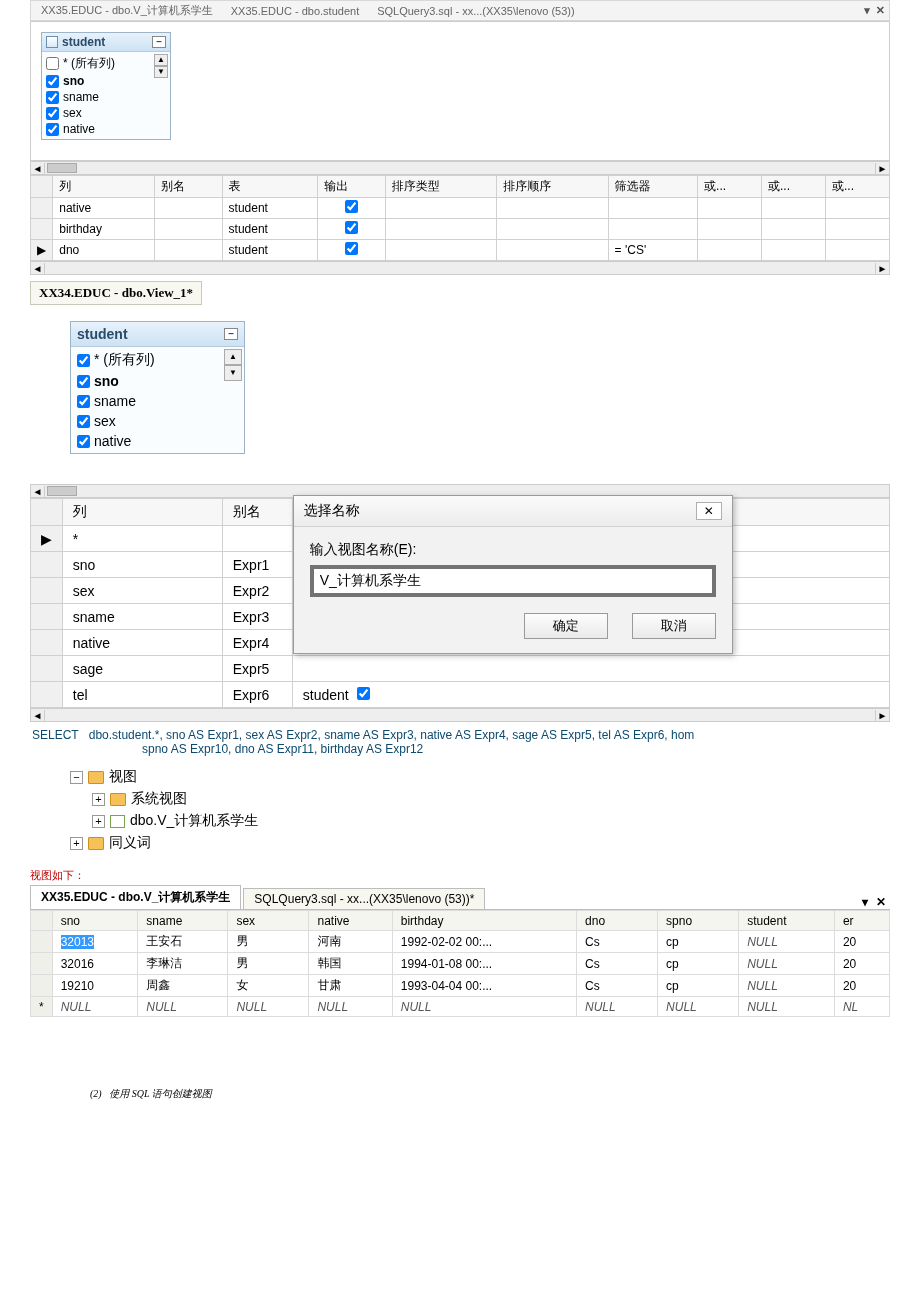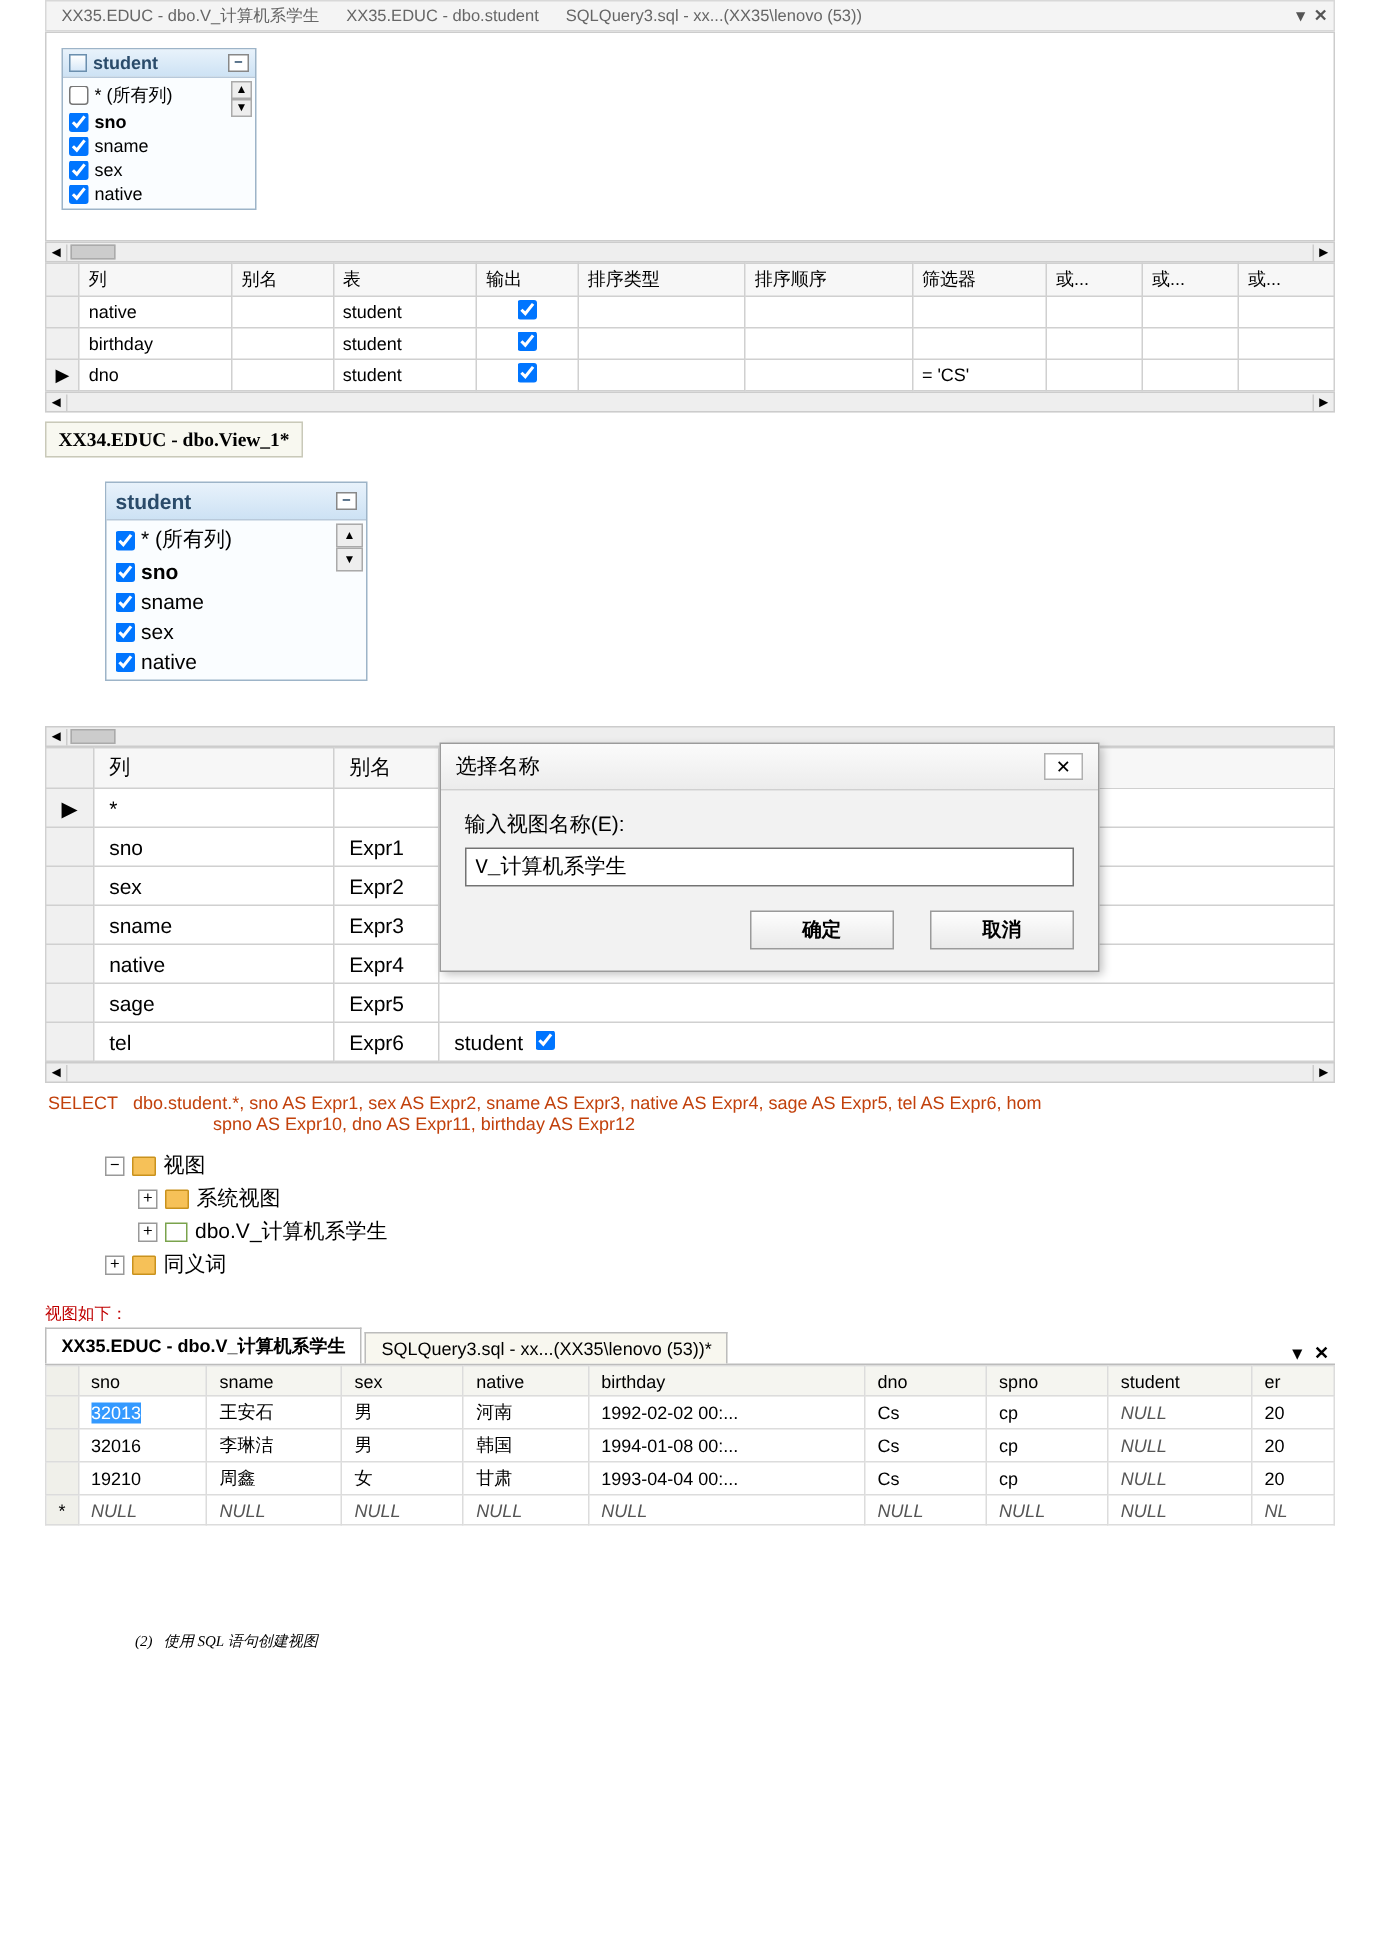--- a/index.html
+++ b/index.html
@@ -44,25 +44,25 @@
   .sql-block .kw { display: inline-block; width: 50px; }
 
   .view1-tab { font-size: 13px; font-weight: bold; background: #f8f8f0; border: 1px solid #c9c9b9; padding: 3px 8px; display: inline-block; margin-top: 6px; font-family: Liberation Serif, serif; }
 
   .name-columns { margin-top: 30px; }
   table.grid.big td, table.grid.big th { font-size: 14px; height: 26px; padding: 4px 10px; }
   .dialog { position: absolute; left: 0; top: -4px; width: 440px; background: #f2f2f2; border: 1px solid #9b9b9b; box-shadow: 2px 2px 6px rgba(0,0,0,0.25); }
   .dialog .dlg-title { display: flex; align-items: center; padding: 6px 10px; font-size: 14px; background: linear-gradient(#fbfbfb,#ececec); border-bottom: 1px solid #d0d0d0; }
   .dialog .dlg-title .closex { margin-left: auto; width: 26px; height: 18px; border: 1px solid #b0b0b0; text-align: center; font-size: 12px; line-height: 16px; background: #fff; cursor: pointer; }
   .dialog .dlg-body { padding: 14px 16px 6px 16px; }
-  .dialog .dlg-body .txt { width: 100%; border: 1px solid #737373; padding: 4px 6px; margin-top: 6px; font-size: 14px; background: #fff; font-family: Liberation Mono, monospace; }
+  .dialog .dlg-body .txt { width: 100%; border: 4px solid #737373; padding: 4px 6px; margin-top: 6px; font-size: 14px; background: #fff; }
   .dialog .dlg-btns { display: flex; justify-content: flex-end; gap: 24px; padding: 10px 16px 14px 0; }
-  .dialog .dlg-btns button { width: 96px; height: 26px; background: linear-gradient(#fdfdfd,#e9e9e9); border: 1px solid #9a9a9a; cursor: pointer; font-size: 13px; font-weight: bold; }
-
-  .select-line { font-size: 12px; color: #c2410c; padding: 6px 2px; }
+  .dialog .dlg-btns button { width: 84px; height: 26px; background: linear-gradient(#fdfdfd,#e9e9e9); border: 1px solid #9a9a9a; cursor: pointer; font-size: 13px; }
+
+  .select-line { font-size: 12px; color: #0c4a6e; padding: 6px 2px; }
   .select-line .kw { }
 
   .tree { margin: 4px 0 0 40px; font-size: 14px; }
   .tree .node { display: flex; align-items: center; gap: 5px; padding: 2px 0; }
   .tree .plusminus { width: 13px; height: 13px; border: 1px solid #999; text-align: center; line-height: 10px; font-size: 11px; background: #fff; cursor: pointer; }
   .tree .folder { width: 16px; height: 13px; background: #f6c158; border: 1px solid #c9921d; border-radius: 1px; display: inline-block; }
   .tree .viewicon { width: 15px; height: 13px; background: #fff; border: 1px solid #7aa34d; display: inline-block; }
   .tree .indent1 { margin-left: 22px; }
   .tree-wrap { display: flex; align-items: flex-start; }
 

